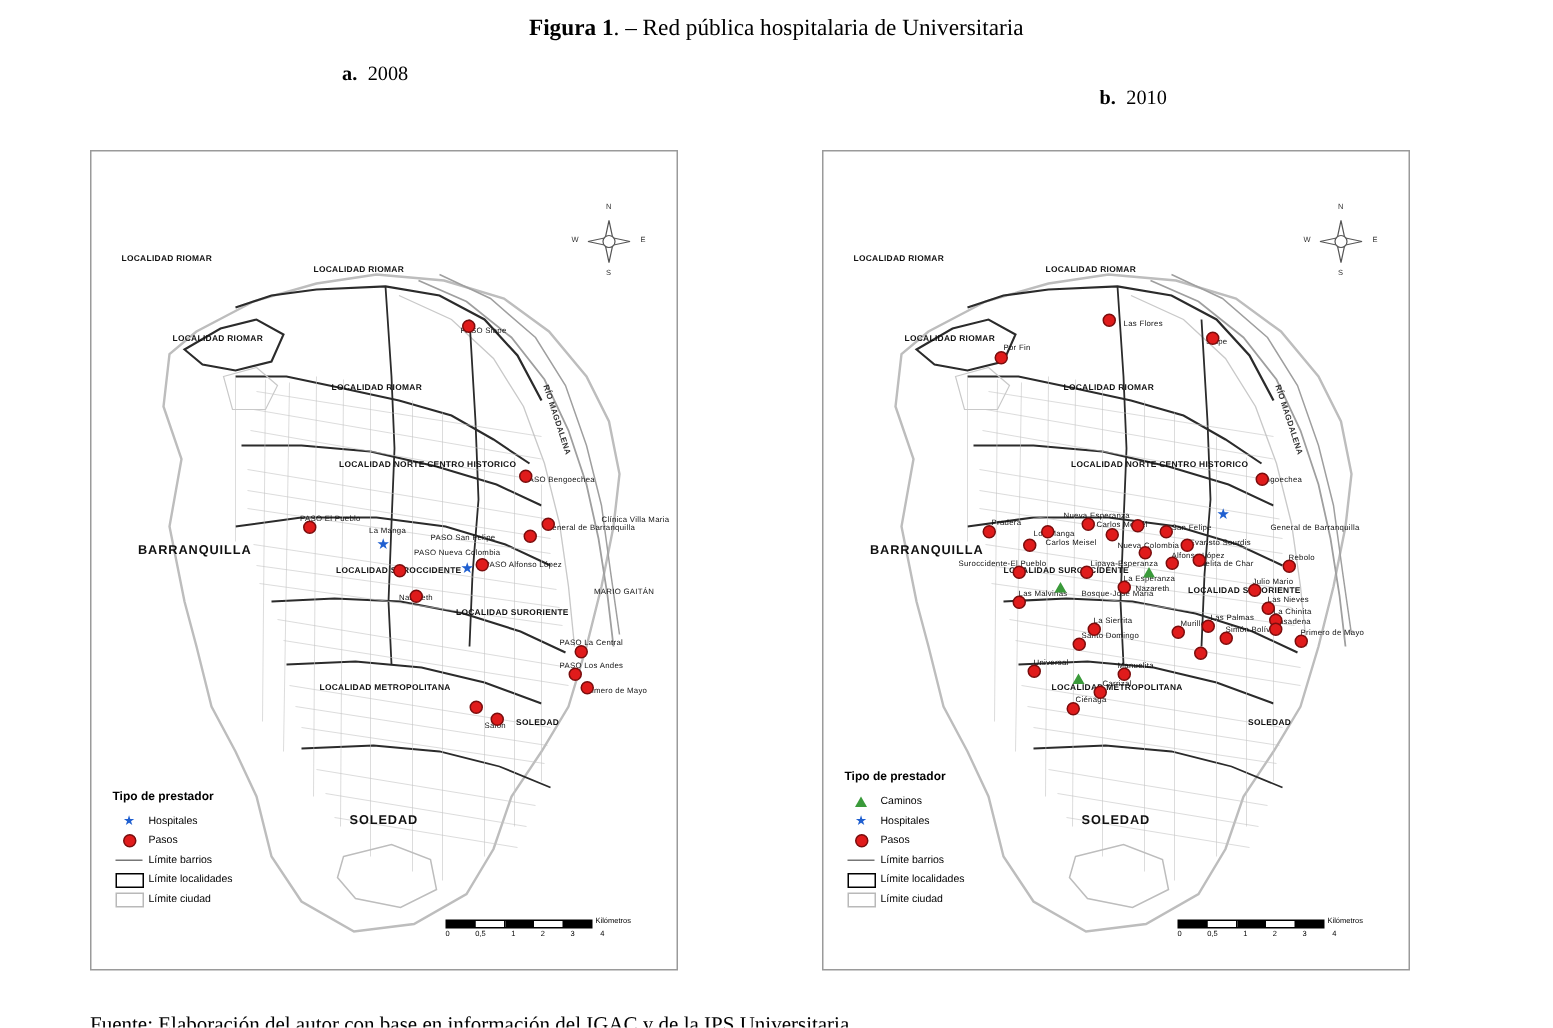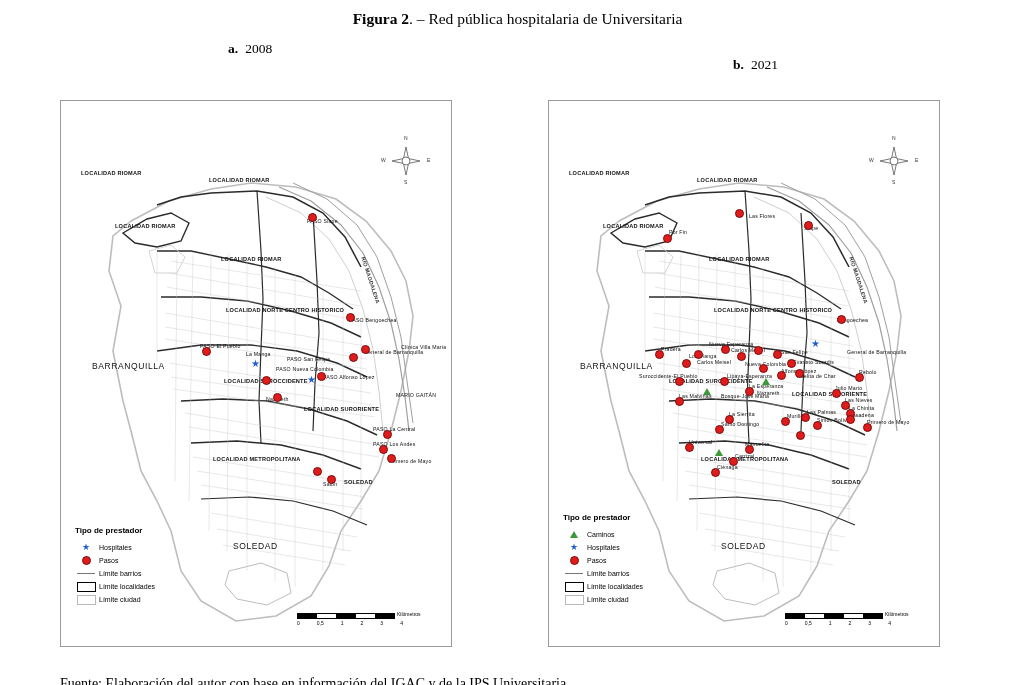--- a/index.html
+++ b/index.html
@@ -32,21 +32,21 @@
   .source-note{
     position:absolute;left:60px;top:676px;width:900px;
     font-size:14px;
   }
   
   .map-svg{position:absolute;left:0;top:0;width:100%;height:100%;}
   .mlabel{
     position:absolute;font-family:"Liberation Sans", sans-serif;
     font-size:5.2px;color:#111;white-space:nowrap;letter-spacing:.2px;
   }
-  .mlabel.big{font-size:8.5px;font-weight:normal;letter-spacing:.6px;}
+  .mlabel.big{font-size:8.5px;font-weight:bold;letter-spacing:.6px;}
   .mlabel.loc{font-size:5.6px;font-weight:bold;}
   .mlabel.river{font-size:5.4px;font-weight:bold;color:#333;}
   .dot-red{
     position:absolute;width:7px;height:7px;border-radius:50%;
     background:#e01b1b;border:1px solid #7a0d0d;
   }
   .dot-star{
     position:absolute;color:#1f5fd0;font-size:10px;line-height:10px;
   }
   .dot-tri{
@@ -77,28 +77,28 @@
   .sb-bar i.on{background:#000;}
   .sb-ticks{display:flex;width:106px;justify-content:space-between;margin-top:1px;}
   .sb-unit{position:absolute;right:-2px;top:-1px;font-size:5px;}
   
   .compass{position:absolute;font-family:"Liberation Sans", sans-serif;font-size:5px;color:#333;}
 </style>
 </head>
 <body>
 
 <div class="figure-title">
-  <b>Figura 2</b><span>. – Red pública hospitalaria de Universitaria</span>
+  <b>Figura 1</b><span>. – Red pública hospitalaria de Universitaria</span>
 </div>
 
 <div class="panel-label" style="left:228px;top:41px;">
   <b>a.</b><span class="yr">2008</span>
 </div>
 <div class="panel-label" style="left:733px;top:57px;">
-  <b>b.</b><span class="yr">2021</span>
+  <b>b.</b><span class="yr">2010</span>
 </div>
 
 <div class="map-frame" id="map-a">
   <svg class="map-svg" viewBox="0 0 390 545">
 
     <path d="M70 120 L52 135 L48 170 L60 205 L52 250 L62 300 L70 330 L80 370 L96 400 L110 430 L120 470 L140 500 L175 520 L215 515 L250 495 L268 465 L280 430 L300 400 L318 370 L330 330 L340 290 L348 250 L352 215 L345 180 L330 150 L305 120 L275 98 L235 86 L190 82 L150 88 L108 100 Z" fill="none" stroke="#bdbdbd" stroke-width="1.6"></path>
 
     <path d="M218 86 L250 100 L280 124 L302 152 L318 186 L330 222 L338 258 L344 296 L348 330" fill="none" stroke="#9f9f9f" stroke-width="1.2"></path>
     <path d="M232 82 L266 98 L296 124 L316 156 L330 196 L340 236 L346 280 L352 322" fill="none" stroke="#9f9f9f" stroke-width="1"></path>
     <path d="M205 96 L240 112 L268 138 L288 170 L302 208 L312 248 L318 290 L322 330" fill="none" stroke="#c9c9c9" stroke-width=".9"></path>

